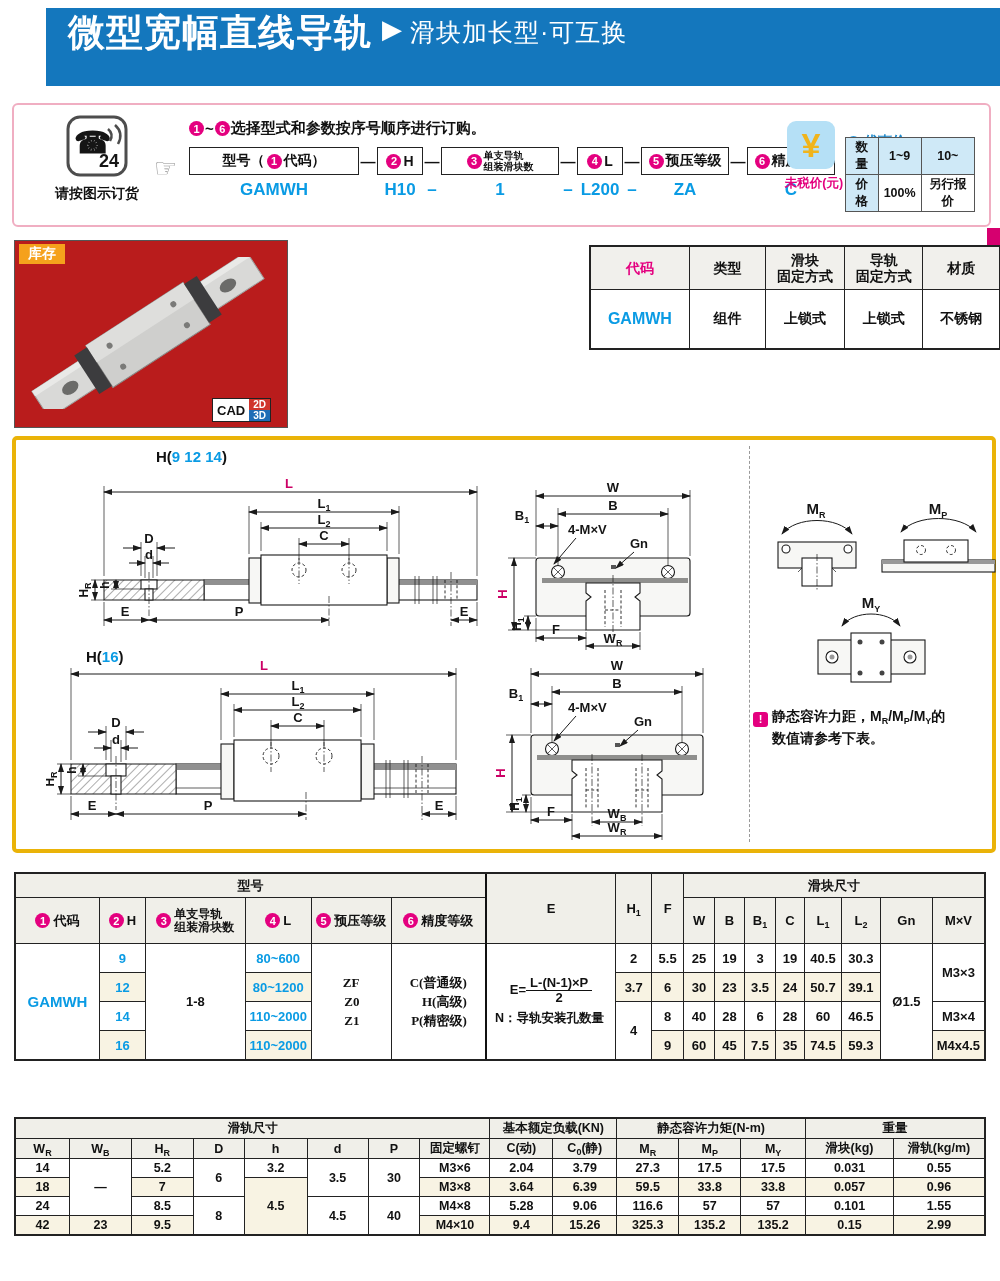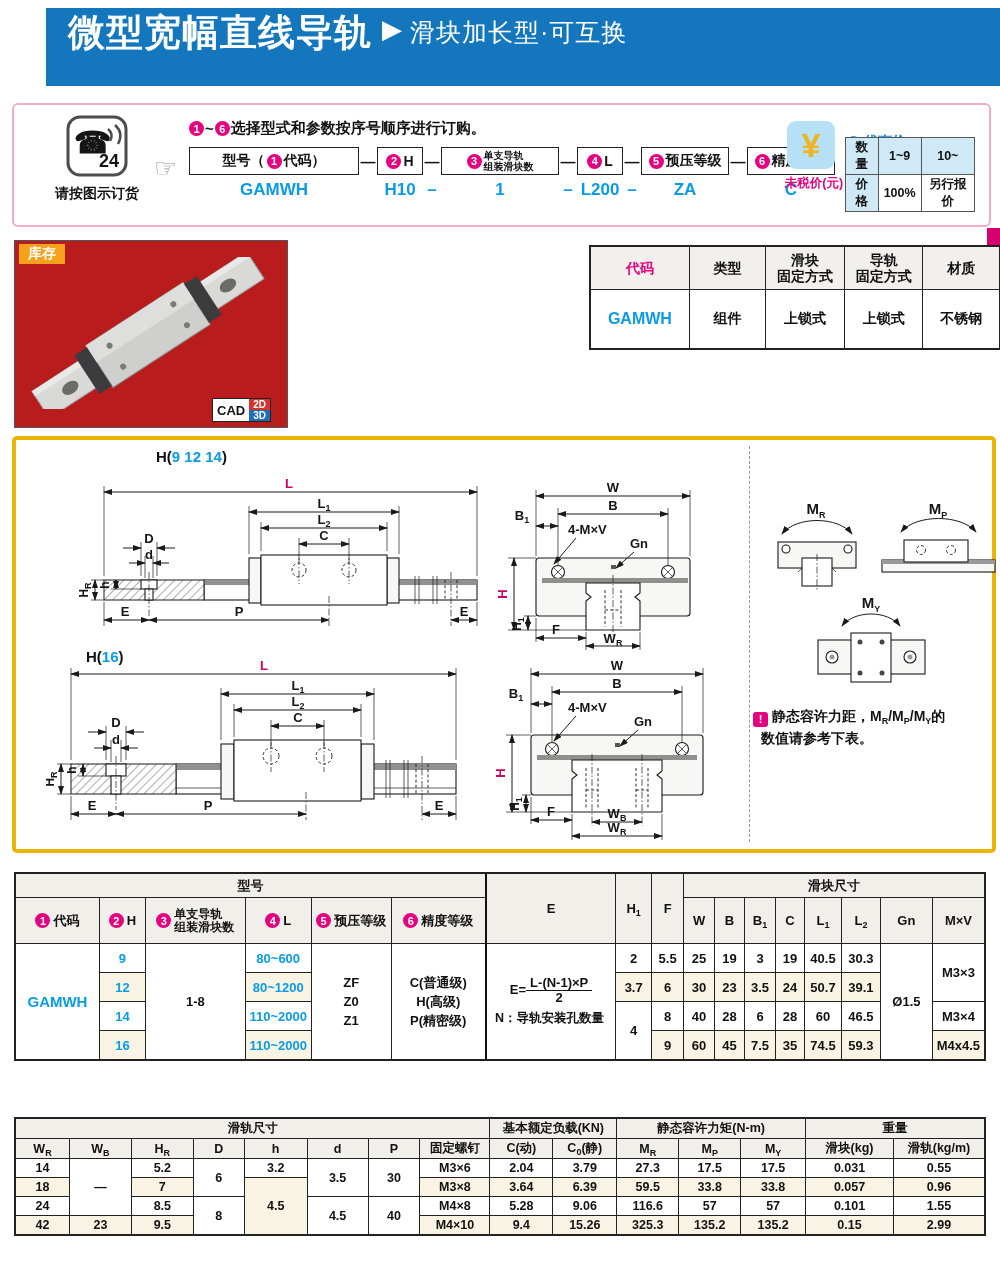--- a/index.html
+++ b/index.html
@@ -98,21 +98,21 @@
   .main .sh{height:46px;}
   .main td{height:28px;font-weight:bold;}
   .main tr.alt td{background:#f8f3e3;}
   .main td.span,.main th.span{background:#fff;}
   .blue-v{color:#0a9be4;}
   .ecol{border-left:2.5px solid #111 !important;}
   .hflex{display:flex;align-items:center;justify-content:center;gap:3px;}
   .frac{display:inline-block;text-align:center;vertical-align:middle;line-height:14px;}
   .frac .fnum{display:block;border-bottom:1.5px solid #111;padding:0 4px;}
   .enote{margin-top:5px;text-align:left;padding-left:6px;font-size:12.5px;}
-  .stack3 div{line-height:19px;text-align:center;}
+  .stack3 div{line-height:19px;text-align:right;font-family:Liberation Serif, serif;}
   .stackwrap{display:flex;justify-content:center;}
   .bot{top:1118px;width:970px;font-size:12.5px;}
   .bot th{height:19px;font-size:12.5px;}
   .bot td{height:18px;font-weight:bold;}
   .bot tr.alt td{background:#f8f3e3;}
   .bot td.span{background:#fff;}
   .footnote{position:absolute;left:15px;top:1249px;font-weight:bold;font-size:14px;}
 </style>
 </head>
 <body>
@@ -417,21 +417,21 @@
         <circle cx="96" cy="65" r="2.5" fill="#999"></circle>
       <rect x="37" y="41" width="40" height="49" class="oln2"></rect>
       <circle cx="46" cy="50" r="2.5" fill="#444"></circle>
         <circle cx="68" cy="50" r="2.5" fill="#444"></circle>
       <circle cx="46" cy="81" r="2.5" fill="#444"></circle>
         <circle cx="68" cy="81" r="2.5" fill="#444"></circle>
     </svg>
 
     <div class="note">
       <span class="bang">!</span><span>静态容许力距，</span><span>M</span><sub class="s">R</sub><span>/</span><span>M</span><sub class="s">P</sub><span>/</span><span>M</span><sub class="s">Y</sub><span>的</span><br>
-      <span style="margin-left:8px">数值请参考下表。</span>
+      <span style="margin-left:19px">数值请参考下表。</span>
     </div>
 
     <div class="dlabel" style="left:70px;top:208px">
       <span>H(</span><span class="bl">16</span><span>)</span>
     </div>
 
     <svg style="position:absolute;left:30px;top:212px" width="440" height="190" viewBox="-10 0 440 190">
       <rect x="120" y="112" width="280" height="30" class="oln2"></rect>
       <rect x="120" y="112" width="280" height="6" fill="#909090"></rect>
       <line x1="120" y1="136" x2="400" y2="136" class="ext"></line>

